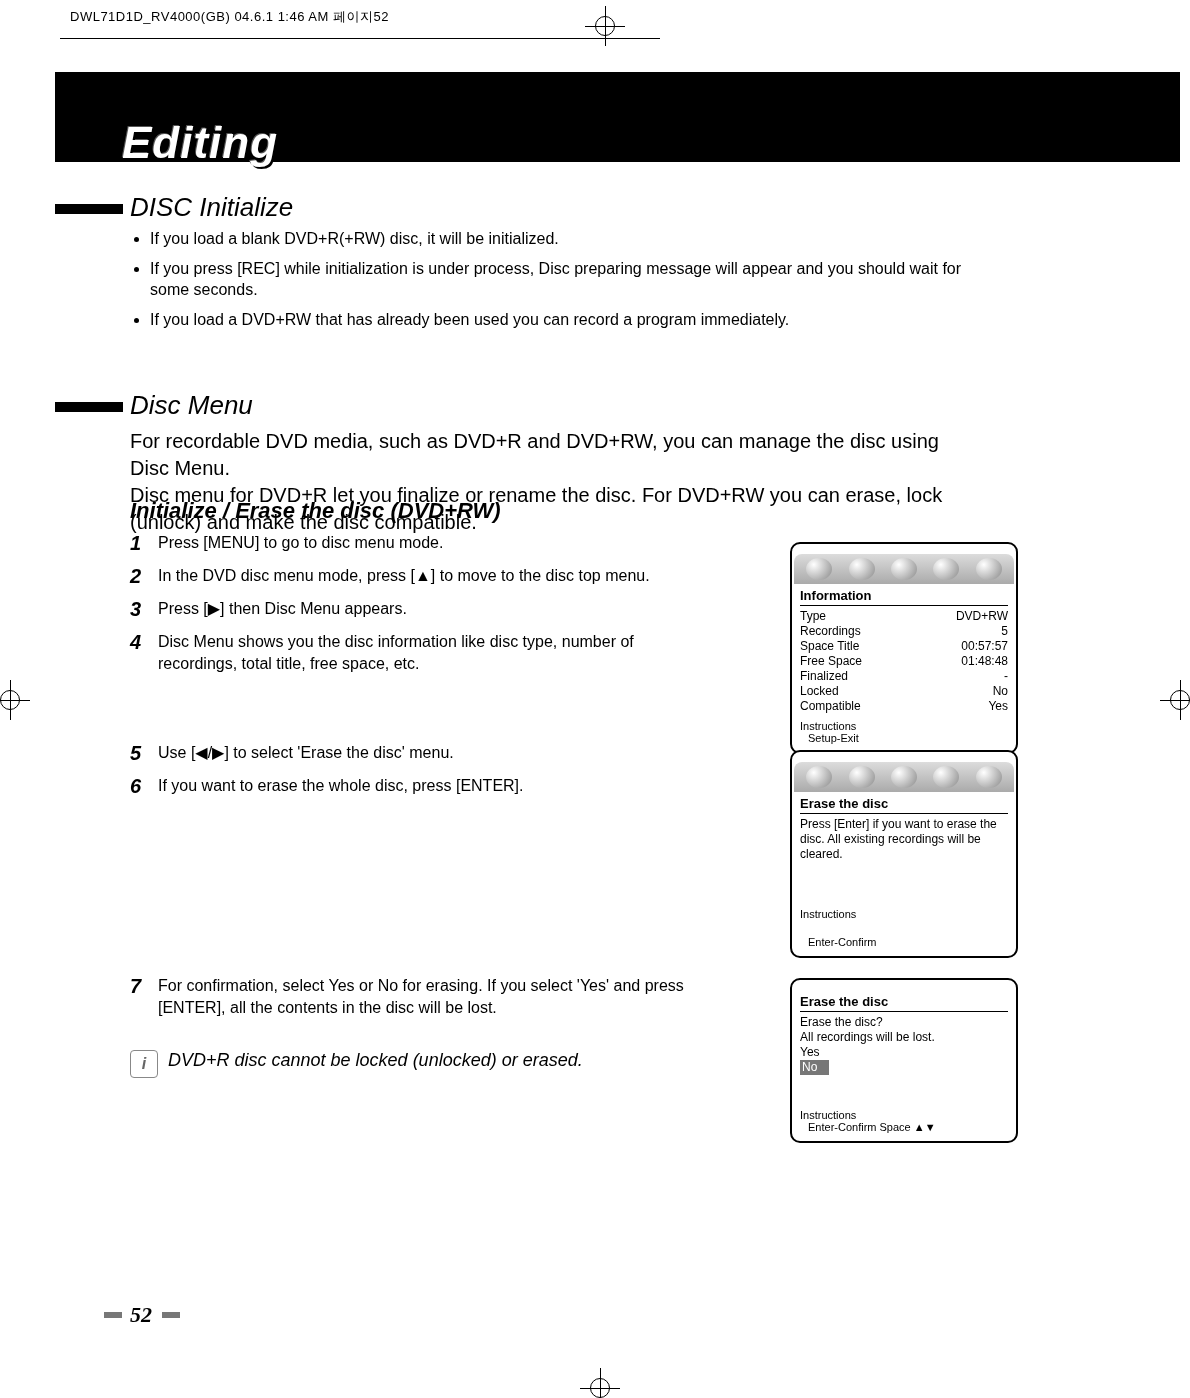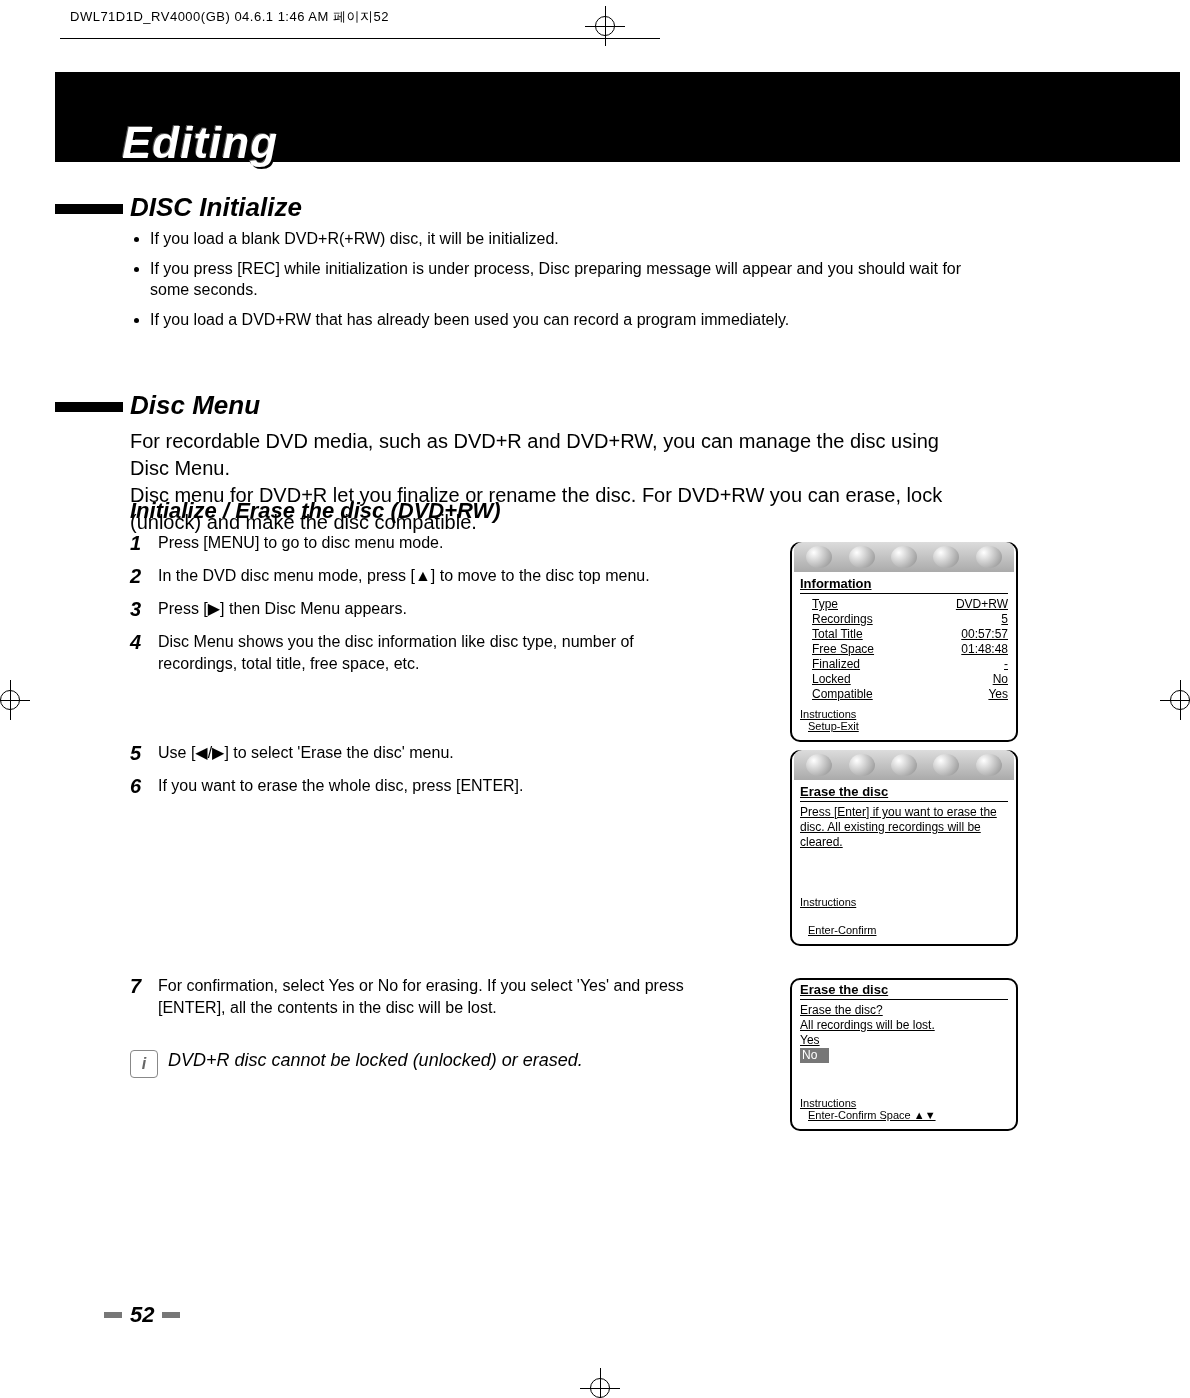--- a/index.html
+++ b/index.html
@@ -47,21 +47,21 @@
     .left-bar {
       position: absolute;
       left: 55px;
       width: 68px;
       height: 10px;
       background: #000;
     }
     .section-heading {
       position: absolute;
       font-size: 26px;
-      font-weight: bold;
+      font-weight: normal;
       font-style: italic;
       left: 130px;
     }
     .bullets {
       position: absolute;
       left: 150px;
       width: 820px;
     }
     .bullets li {
       list-style: disc;
@@ -112,22 +112,21 @@
     }
     .note-text { font-size:18px; font-style: italic; }
     .osd-panel {
       position: absolute;
       left: 790px;
       width: 228px;
       border: 2px solid #000;
       border-radius: 10px;
       background: #fff;
       font-size: 12px;
-      padding: 0 8px 8px 8px;
-      text-decoration: underline;
+      padding: 12px 8px 8px 8px;
     }
     .osd-iconrow {
       height: 30px;
       margin: -2px -6px 4px -6px;
       background: linear-gradient(#dcdcdc,#aaa);
       border-radius: 8px 8px 0 0;
       display:flex; align-items:center; justify-content:space-around;
       padding: 0 4px;
     }
     .osd-iconrow span {
@@ -135,31 +134,32 @@
       background: radial-gradient(circle at 30% 30%, #fff, #888);
       display:inline-block;
     }
     .osd-title {
       font-weight: bold;
       border-bottom: 1px solid #000;
       padding-bottom: 2px;
       margin-bottom: 3px;
       font-size: 13px;
     }
-    .osd-row { display:flex; justify-content:space-between; line-height:1.25;margin-left:12px; }
+    .osd-row { display:flex; justify-content:space-between; line-height:1.25; }
     .osd-instr { margin-top: 6px; font-size: 11px; }
     .osd-body { font-size: 12px; line-height:1.25; }
     .osd-highlight { background:#777; color:#fff; padding:0 12px 0 2px; display:inline-block;}
     .page-num {
       position: absolute;
       bottom: 70px;
       left: 130px;
       font-size: 22px;
       font-weight: bold;
       font-style: italic;
+      font-family: Liberation Serif, serif;
     }
     .page-bar-l, .page-bar-r {
       position:absolute; bottom:80px; height:6px; width:18px; background:#777;
     }
     .page-bar-l { left:104px;}
     .page-bar-r { left:162px;}
     .crosshair {
       position:absolute; width:40px; height:40px;
     }
     .crosshair::before, .crosshair::after {
@@ -232,21 +232,21 @@
   <div class="osd-title">Information</div>
   <div class="osd-row">
       <span>Type</span>
       <span>DVD+RW</span>
     </div>
   <div class="osd-row">
       <span>Recordings</span>
       <span>5</span>
     </div>
   <div class="osd-row">
-      <span>Total Title</span>
+      <span>Space Title</span>
       <span>00:57:57</span>
     </div>
   <div class="osd-row">
       <span>Free Space</span>
       <span>01:48:48</span>
     </div>
   <div class="osd-row">
       <span>Finalized</span>
       <span>-</span>
     </div>

